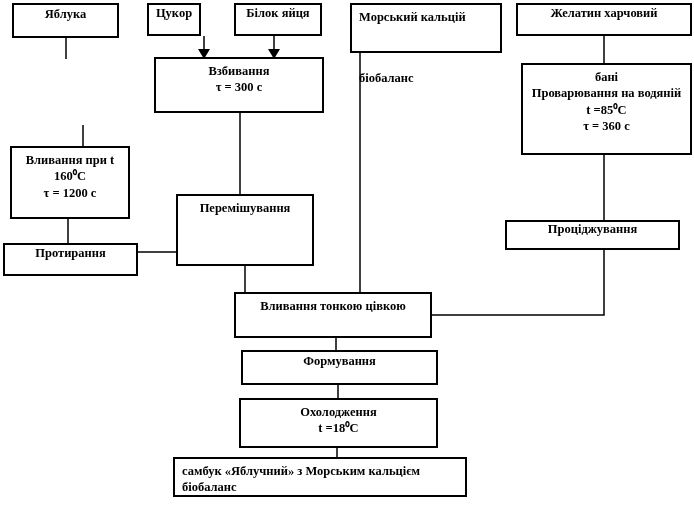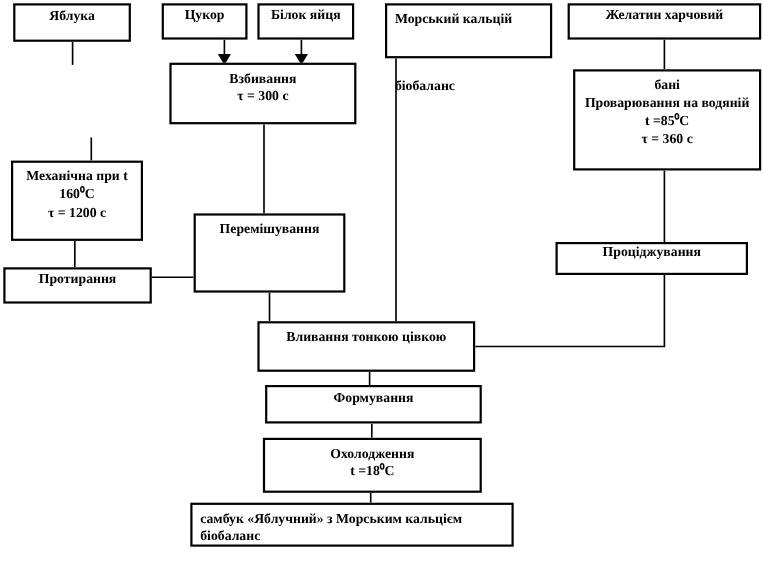--- a/index.html
+++ b/index.html
@@ -24,21 +24,21 @@
     display:flex;
     flex-direction:column;
     justify-content:flex-start;
     padding:4px 3px 2px 3px;
   }
   .box span{display:block;}
   .center-v{justify-content:center;padding-top:0;padding-bottom:12px;}
   .align-left{text-align:left;padding-left:7px;padding-right:5px;}
 
   .b-apples  {left:12px;  top:3px;   width:107px; height:35px;}
-  .b-sugar   {left:147px; top:3px;   width:78px;  height:33px;}
+  .b-sugar   {left:147px; top:3px;   width:54px;  height:33px;}
   .b-egg     {left:234px; top:3px;   width:88px;  height:33px;}
   .b-calcium {left:350px; top:3px;   width:152px; height:50px;gap:45px;}
   .b-gelatin {left:516px; top:3px;   width:176px; height:33px;}
   .b-mech    {left:5px;   top:59px;  width:135px; height:66px;}
   .b-whip    {left:154px; top:57px;  width:170px; height:56px;}
   .b-boil    {left:521px; top:63px;  width:171px; height:92px;}
   .b-bake    {left:10px;  top:146px; width:120px; height:73px;}
   .b-mix     {left:176px; top:194px; width:138px; height:72px;}
   .b-strain  {left:505px; top:220px; width:175px; height:30px;}
   .b-rub     {left:3px;   top:243px; width:135px; height:33px;}
@@ -104,21 +104,21 @@
   </div>
 
   <div class="box b-boil">
     <span>бані</span>
     <span>Проварювання на водяній</span>
     <span>t =85⁰С</span>
     <span>τ = 360 с</span>
   </div>
 
   <div class="box b-bake">
-    <span>Механічна при t</span>
+    <span>Вливання при t</span>
     <span>160⁰С</span>
     <span>τ = 1200  с</span>
   </div>
 
   <div class="box b-mix">
     <span>Перемішування</span>
   </div>
 
   <div class="box b-strain center-v">
     <span>Проціджування</span>

